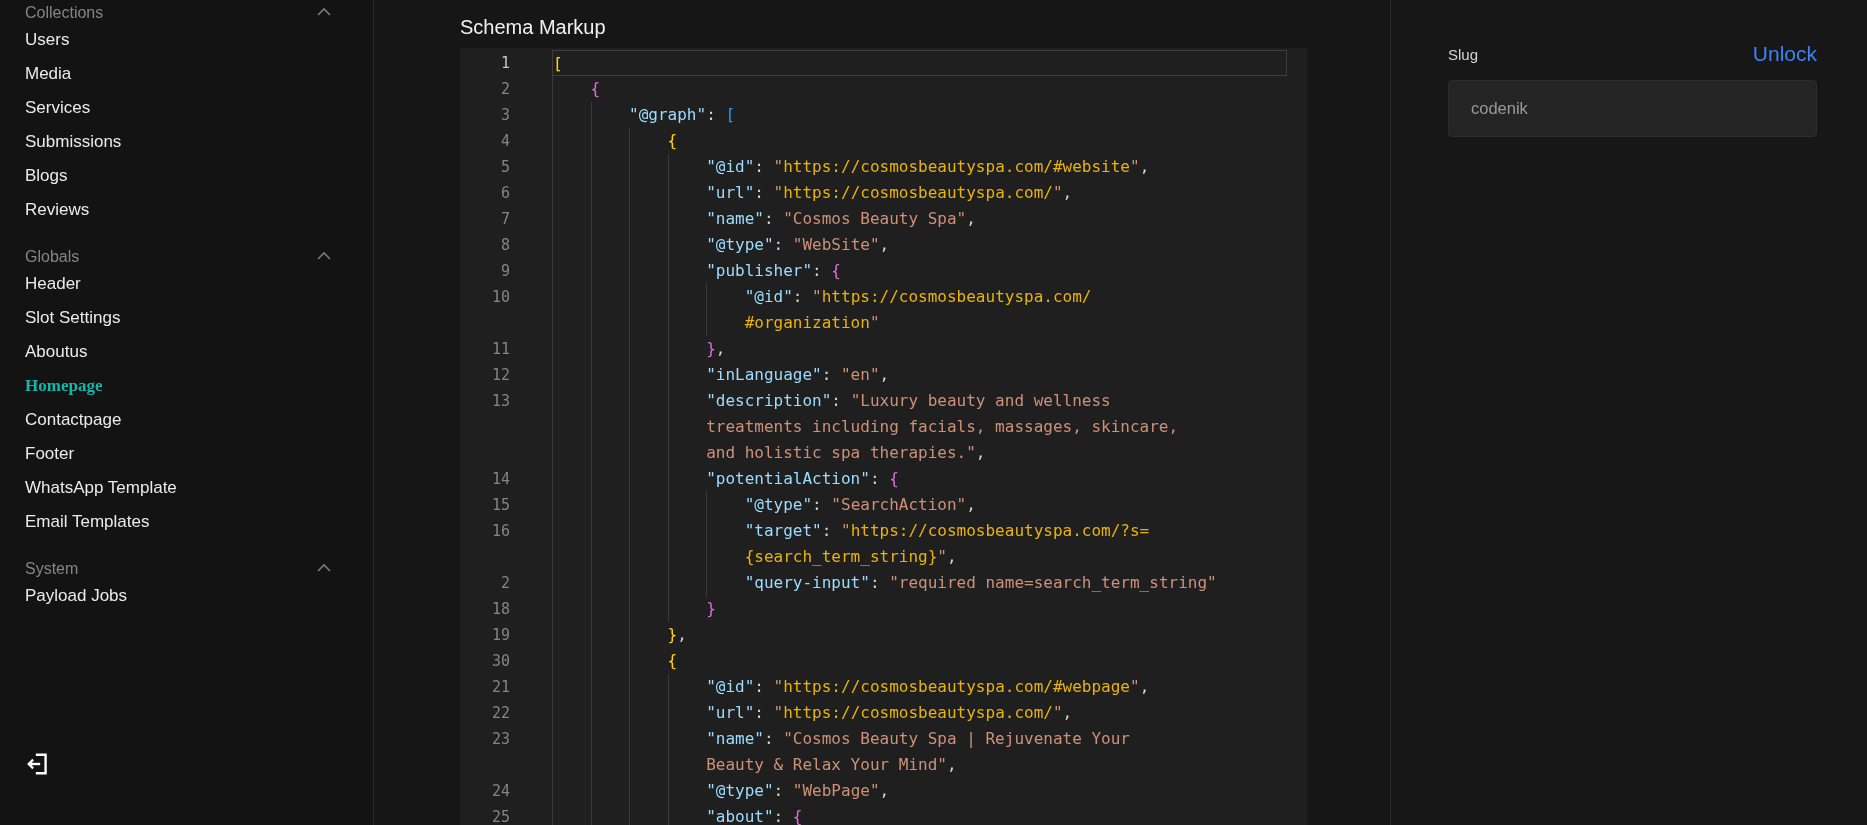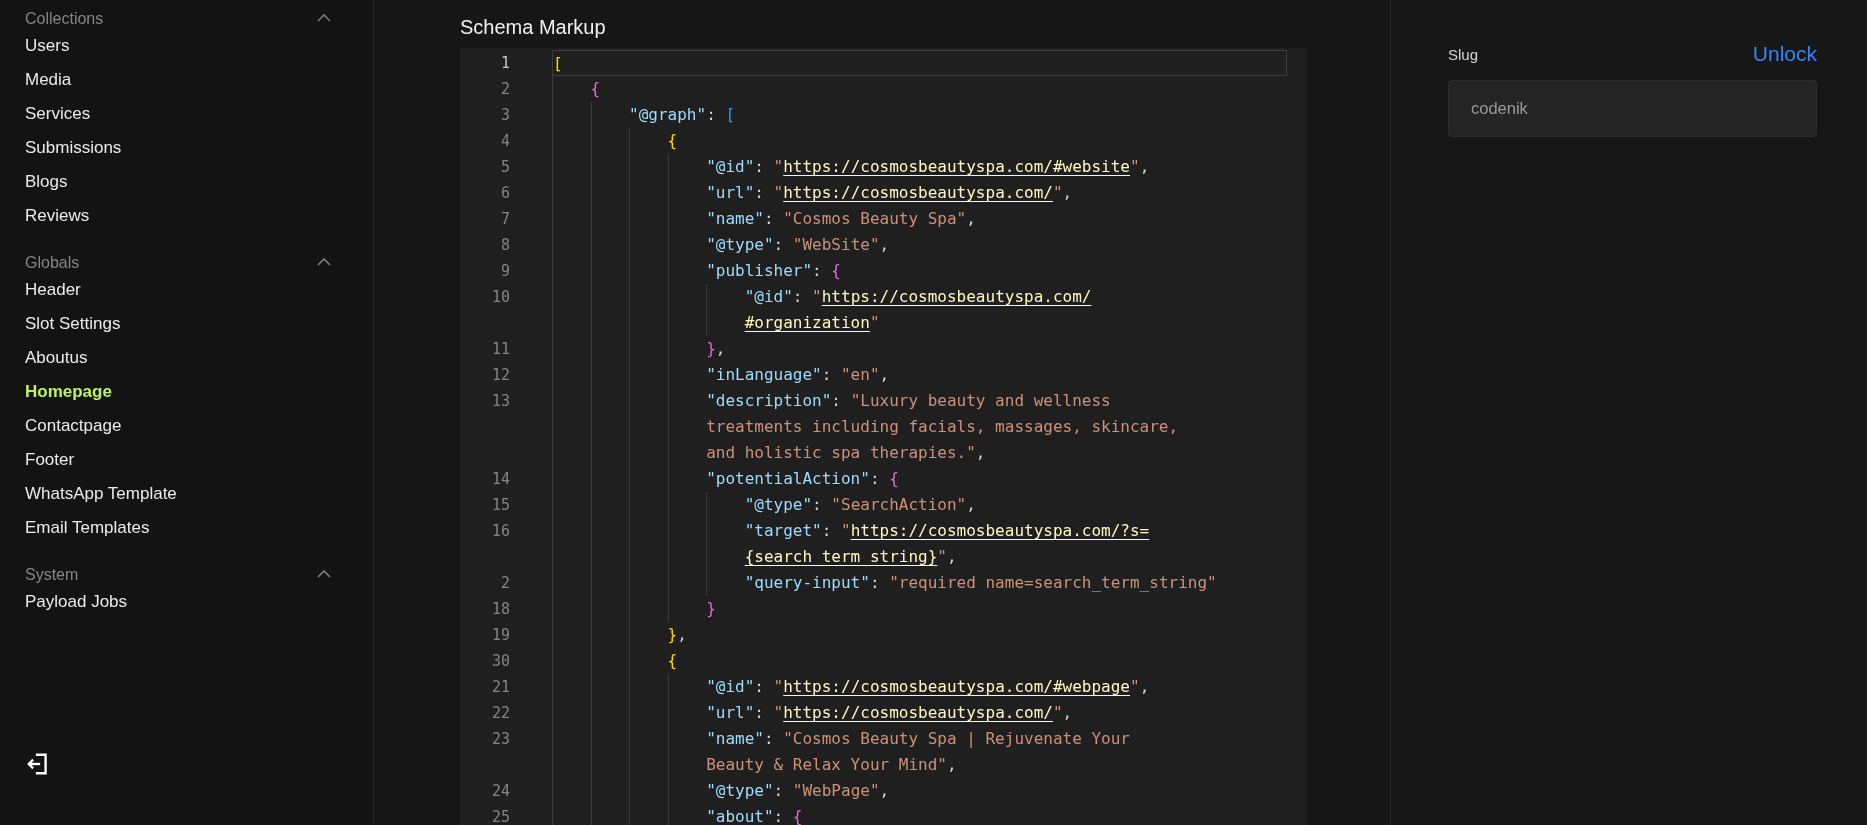--- a/index.html
+++ b/index.html
@@ -9,35 +9,35 @@
     font-family:"Liberation Sans", sans-serif;
     display:flex;
     color:#eaeaea;
   }
 
   
   .sidebar {
     width:374px; min-width:374px; height:100%;
     background:#131313;
     border-right:1px solid #2b2b2b;
-    padding:9px 0 0 25px;
+    padding:3px 0 0 25px;
     position:relative;
   }
   .group { margin-bottom:20px; }
   .group-head {
     width:324px; height:20px; position:relative;
     display:flex; align-items:center; cursor:pointer;
   }
   .group-label { color:#858585; font-size:16px; }
   .chev { position:absolute; right:16px; top:2px; width:18px; height:14px; }
   .nav-item {
     height:34px; display:flex; align-items:center;
     color:#ebebeb; font-size:17px; cursor:pointer;
   }
-  .nav-item.active { font-weight:bold; color:#bef264; }
+  .nav-item.active { font-weight:bold; color:#14b8a6;font-family:Liberation Serif, serif; }
   .logout {
     position:absolute; left:25px; bottom:48px;
     width:26px; height:26px; background:none; border:none; cursor:pointer;
   }
 
   
   .main { flex:1; position:relative; background:#161616; }
   .field-label {
     position:absolute; left:86px; top:16px;
     color:#f0f0f0; font-size:20px;
@@ -63,21 +63,21 @@
   .rl { flex:1; white-space:pre; margin-right:20px; height:26px; }
   .crow.active .rl { border:1px solid #3e3e3e; }
   .ind {
     display:inline-block; height:26px; vertical-align:top;
     background-image:repeating-linear-gradient(90deg,
       #3a3a3a 0px, #3a3a3a 1px, transparent 1px, transparent 4ch);
   }
   .tk { vertical-align:top; }
   .k  { color:#9cdcfe; }
   .s  { color:#ce9178; }
-  .u  { color:#fef9c3; text-decoration:underline; text-underline-offset:3px; }
+  .u  { color:#eab308; text-underline-offset:3px; }
   .p  { color:#d4d4d4; }
   .b1 { color:#ffd700; }
   .b2 { color:#da70d6; }
   .b3 { color:#179fff; }
 
   
   .rightpanel {
     width:477px; min-width:477px; height:100%;
     background:#171717;
     border-left:1px solid #2b2b2b;

